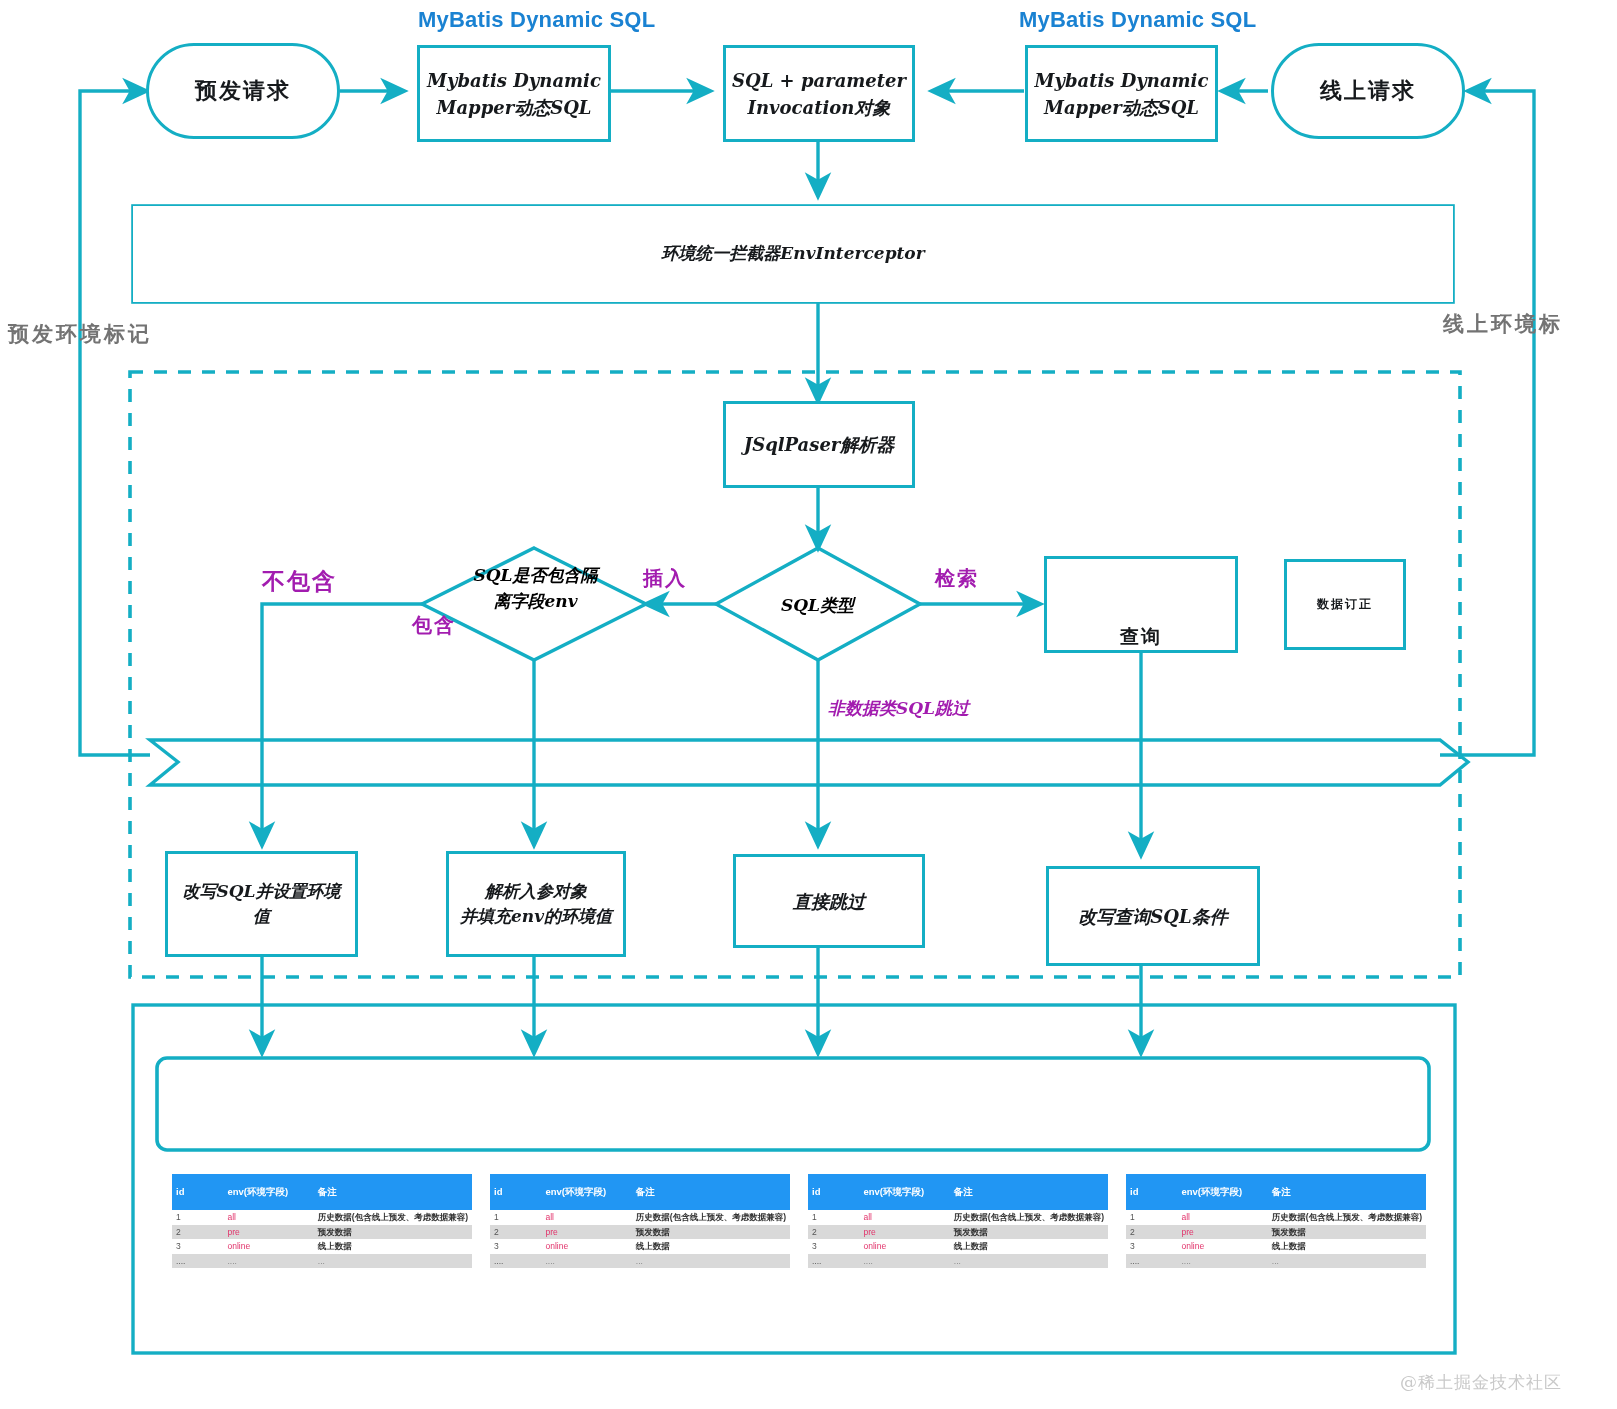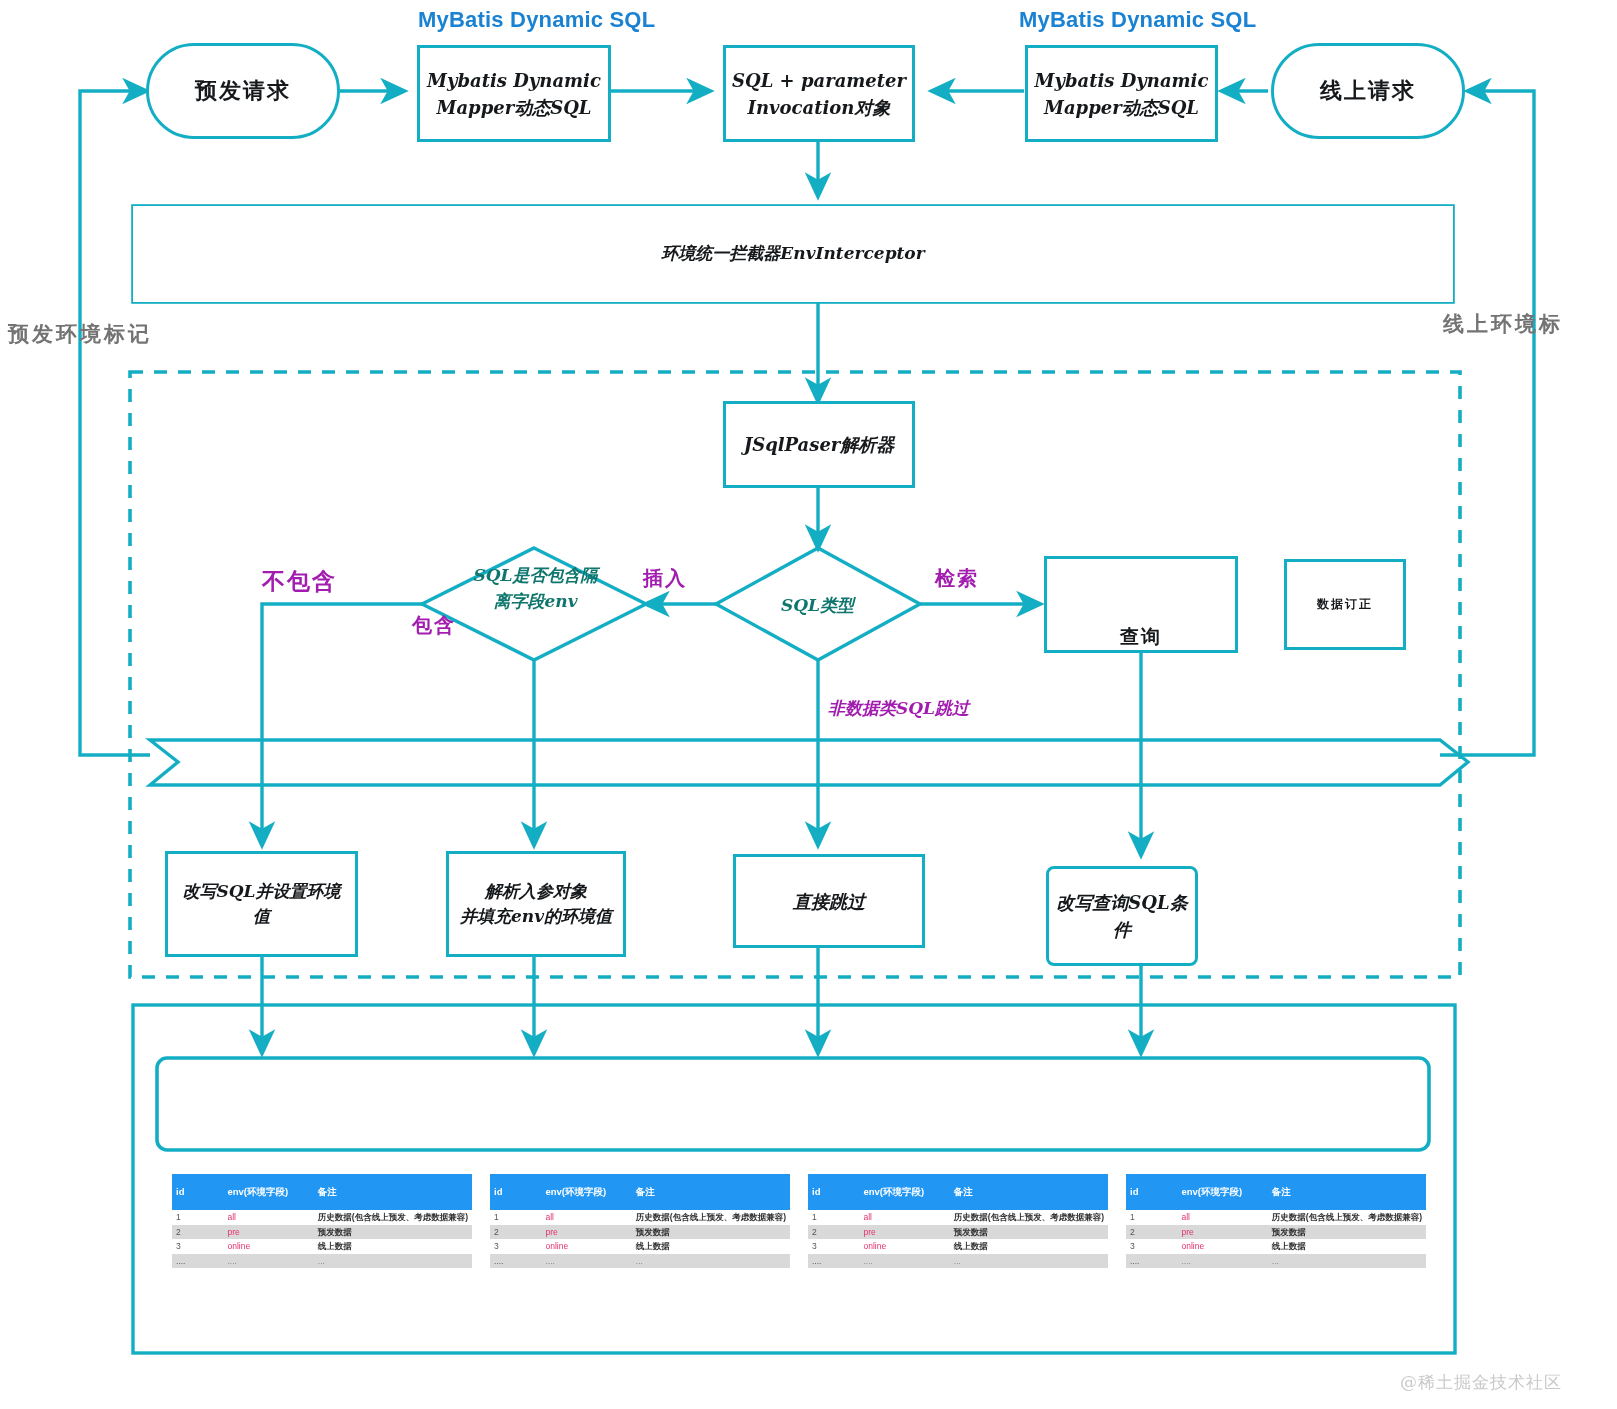--- a/index.html
+++ b/index.html
@@ -18,21 +18,21 @@
   .hdr{position:absolute;color:#1a82d2;font-weight:bold;font-size:22px;
        font-family:"Liberation Sans",sans-serif;letter-spacing:.2px;white-space:nowrap;}
 
   .edgelbl{position:absolute;font-family:"DejaVu Serif",serif;font-weight:600;
            color:#a21caf;white-space:nowrap;}
 
   .sidelbl{position:absolute;font-family:"DejaVu Serif",serif;font-weight:700;
            font-size:21px;letter-spacing:3px;color:#737373;white-space:nowrap;}
 
   .diamond-txt{position:absolute;text-align:center;font-family:"DejaVu Serif",serif;
-               font-style:italic;font-weight:600;color:#0f766e;line-height:1.55;}
+               font-style:italic;font-weight:600;color:#000000;line-height:1.55;}
 
   
   .dtable{position:absolute;border-collapse:collapse;font-family:"Liberation Sans",sans-serif;
           background:#fff;}
   .dtable td,.dtable th{padding:2px 4px;font-size:8.5px;white-space:nowrap;text-align:left;
           border:none;line-height:1.25;}
   .dtable thead th{background:#2196f3;color:#fff;font-weight:bold;font-size:9.5px;padding:12px 4px;}
   .dtable tbody tr:nth-child(odd){background:#ffffff;}
   .dtable tbody tr:nth-child(even){background:#d9d9d9;}
   .dtable tbody tr td:first-child{color:#555;}
@@ -170,21 +170,21 @@
 
   <div class="node box lbl" style="left:165px;top:851px;width:193px;height:106px;font-size:17px;">
     <span>改写SQL并设置环境</span>
     <span>值</span>
   </div>
 
   <div class="node box lbl" style="left:733px;top:854px;width:192px;height:94px;font-size:18px;">
     <span>直接跳过</span>
   </div>
 
-  <div class="node box lbl" style="left:1046px;top:866px;width:152px;height:100px;font-size:18px;border-radius:8px;">
+  <div class="node box lbl" style="left:1046px;top:866px;width:214px;height:100px;font-size:18px;">
     <span>改写查询SQL条件</span>
   </div>
 
 
   <table class="dtable" style="left:172px;top:1174px;width:300px;">
     <thead>
         <tr>
       <th style="width:46px;">id</th>
       <th style="width:84px;">env(环境字段)</th>
       <th>备注</th>

